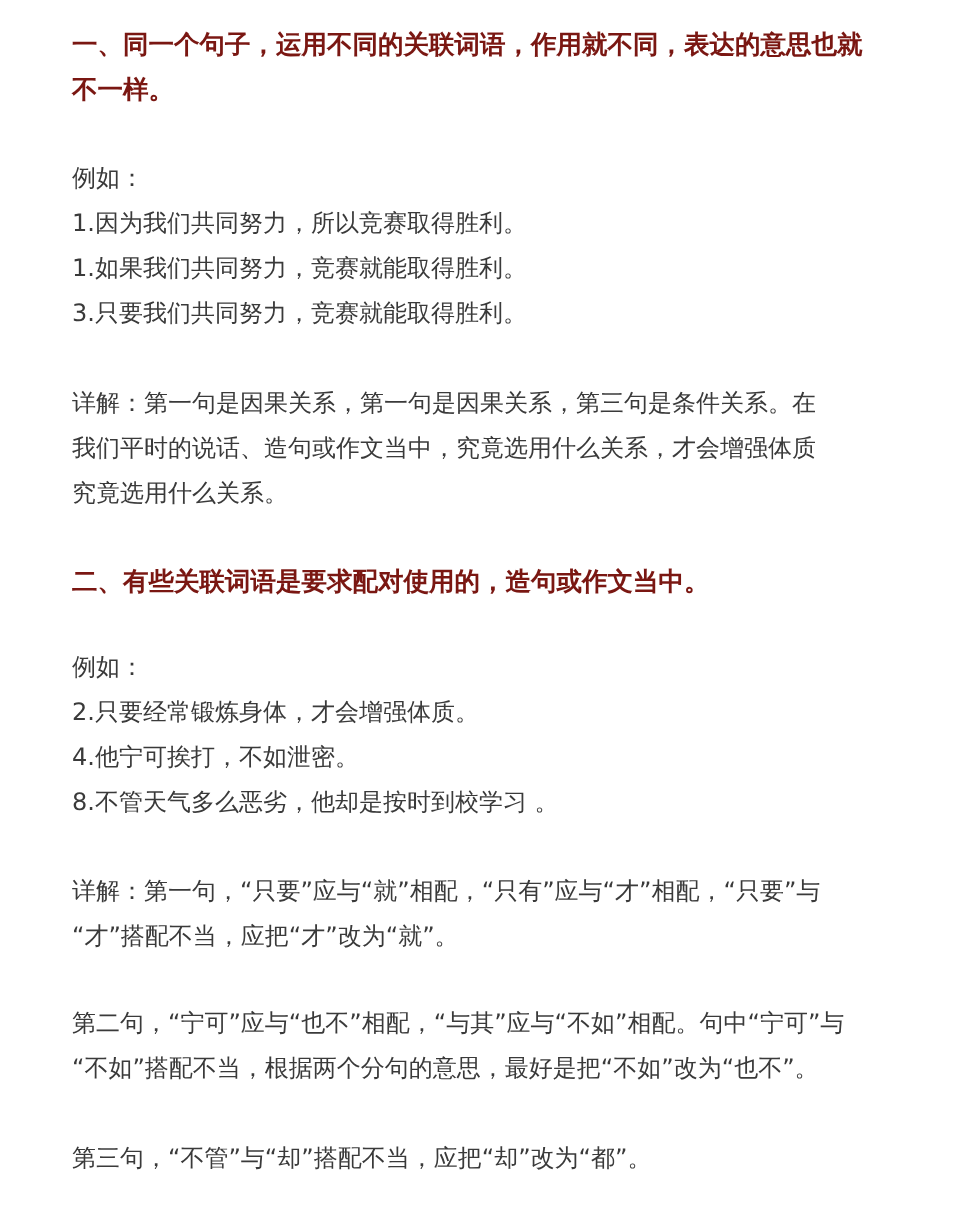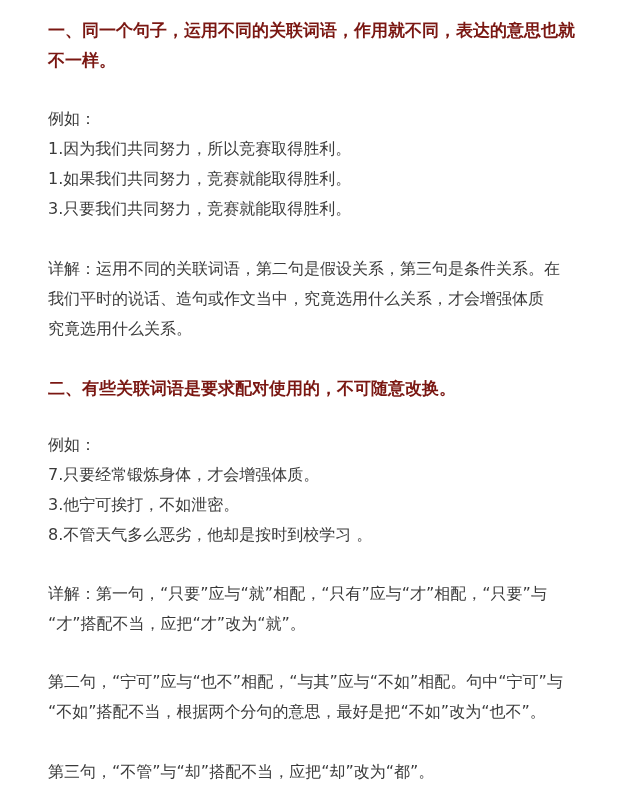--- a/index.html
+++ b/index.html
@@ -14,29 +14,29 @@
 
 <div class="article">
   <div class="line heading" style="top:15px">一、同一个句子，运用不同的关联词语，作用就不同，表达的意思也就</div>
   <div class="line heading" style="top:45px">不一样。</div>
 
   <div class="line" style="top:104px">例如：</div>
   <div class="line" style="top:134px">1.因为我们共同努力，所以竞赛取得胜利。</div>
   <div class="line" style="top:164px">1.如果我们共同努力，竞赛就能取得胜利。</div>
   <div class="line" style="top:194px">3.只要我们共同努力，竞赛就能取得胜利。</div>
 
-  <div class="line" style="top:254px">详解：运用不同的关联词语，第二句是假设关系，第三句是条件关系。在</div>
+  <div class="line" style="top:254px">详解：第一句是因果关系，第一句是因果关系，第三句是条件关系。在</div>
   <div class="line" style="top:284px">我们平时的说话、造句或作文当中，究竟选用什么关系，才会增强体质</div>
   <div class="line" style="top:314px">究竟选用什么关系。</div>
 
-  <div class="line heading" style="top:373px">二、有些关联词语是要求配对使用的，不可随意改换。</div>
+  <div class="line heading" style="top:373px">二、有些关联词语是要求配对使用的，造句或作文当中。</div>
 
   <div class="line" style="top:430px">例如：</div>
-  <div class="line" style="top:460px">7.只要经常锻炼身体，才会增强体质。</div>
-  <div class="line" style="top:490px">3.他宁可挨打，不如泄密。</div>
+  <div class="line" style="top:460px">2.只要经常锻炼身体，才会增强体质。</div>
+  <div class="line" style="top:490px">4.他宁可挨打，不如泄密。</div>
   <div class="line" style="top:520px">8.不管天气多么恶劣，他却是按时到校学习 。</div>
 
   <div class="line" style="top:579px">详解：第一句，“只要”应与“就”相配，“只有”应与“才”相配，“只要”与</div>
   <div class="line" style="top:609px">“才”搭配不当，应把“才”改为“就”。</div>
 
   <div class="line" style="top:667px">第二句，“宁可”应与“也不”相配，“与其”应与“不如”相配。句中“宁可”与</div>
   <div class="line" style="top:697px">“不如”搭配不当，根据两个分句的意思，最好是把“不如”改为“也不”。</div>
 
   <div class="line" style="top:757px">第三句，“不管”与“却”搭配不当，应把“却”改为“都”。</div>
 </div>

